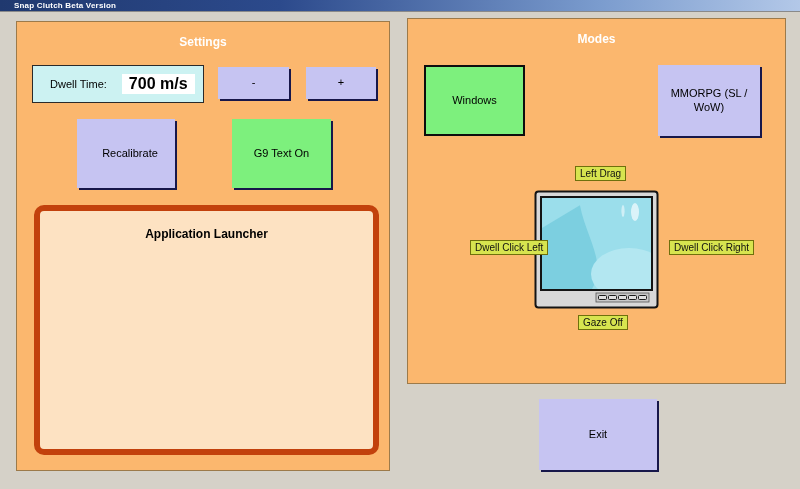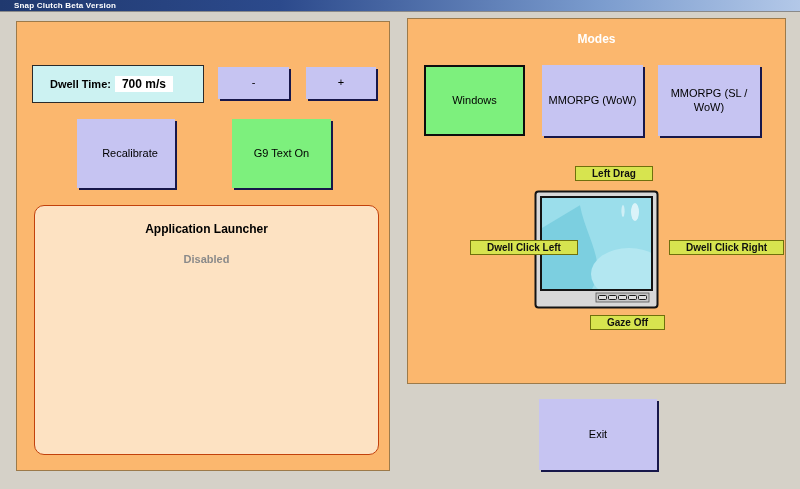--- a/index.html
+++ b/index.html
@@ -48,86 +48,85 @@
   }
   .btn-green { background: #7df07d; }
   .btn-outlined { box-shadow: none; border: 2px solid #0d0d0d; }
 
   
   .dwell-box {
     position: absolute; left: 15px; top: 43px; width: 172px; height: 38px;
     background: #ccf2f2; border: 1px solid #2a2a2a;
     display: flex; align-items: center; padding-left: 17px;
   }
-  .dwell-label { font-size: 11px; font-weight: bold; color: #000; }
+  .dwell-label { font-size: 11px; font-weight: normal; color: #000; }
   .dwell-value {
-    margin-left: 4px; background: #ffffff; font-size: 12px; font-weight: bold;
+    margin-left: 15px; background: #ffffff; font-size: 16px; font-weight: bold;
     color: #000; padding: 1px 7px; white-space: nowrap;
   }
 
   
   .launcher {
     position: absolute; left: 17px; top: 183px; width: 345px; height: 250px;
-    background: #fde2c2; border: 1px solid #c2410c; border-radius: 10px;
+    background: #fde2c2; border: 6px solid #c2410c; border-radius: 10px;
   }
   .launcher-title {
     position: absolute; top: 16px; width: 100%; text-align: center;
     font-size: 12px; font-weight: bold; color: #000;
   }
   .launcher-status {
     position: absolute; top: 47px; width: 100%; text-align: center;
     font-size: 11px; color: #8a8a8a; font-weight: bold;
   }
 
   
   .mode-label {
     position: absolute;
     background: #d7e44f; border: 1px solid #6f700c;
-    font-size: 10px; color: #101010; padding: 0 16px; line-height: 13px;
-    white-space: nowrap; font-weight: bold;
+    font-size: 10px; color: #101010; padding: 0 4px; line-height: 13px;
+    white-space: nowrap; font-weight: normal;
   }
 
   .monitor { position: absolute; left: 126px; top: 171px; width: 125px; height: 119px; }
 
   
   .footer-btn { width: 117px; height: 71px; top: 399px; }
 </style>
 </head>
 <body>
 
 <div id="screen">
 
   <div class="titlebar">
     <span class="title">Snap Clutch Beta Version</span>
   </div>
 
   <div class="panel panel-settings">
+    <div class="panel-header">Settings</div>
 
     <div class="dwell-box">
       <span class="dwell-label">Dwell Time:</span>
       <span class="dwell-value">700 m/s</span>
     </div>
 
     <div class="btn" style="left:201px; top:45px; width:71px; height:32px;">-</div>
     <div class="btn" style="left:289px; top:45px; width:70px; height:32px;">+</div>
 
     <div class="btn" style="left:60px; top:97px; width:98px; height:69px;padding-left:8px;">Recalibrate</div>
     <div class="btn btn-green" style="left:215px; top:97px; width:99px; height:69px;">G9 Text On</div>
 
     <div class="launcher">
       <div class="launcher-title">Application Launcher</div>
-      <div class="launcher-status">Disabled</div>
     </div>
   </div>
 
   <div class="panel panel-modes">
     <div class="panel-header">Modes</div>
 
     <div class="btn btn-green btn-outlined" style="left:16px; top:46px; width:101px; height:71px;">Windows</div>
-    <div class="btn" style="left:134px; top:46px; width:101px; height:71px;">MMORPG (WoW)</div>
     <div class="btn" style="left:250px; top:46px; width:102px; height:71px;">MMORPG (SL / WoW)</div>
 
     <div class="mode-label" style="left:167px; top:147px;">Left Drag</div>
 
     <svg class="monitor" viewBox="0 0 125 119">
       <rect x="1.5" y="1.5" width="122" height="116" rx="3" fill="#d8d8d8" stroke="#141414" stroke-width="2"></rect>
       <rect x="7" y="7" width="111" height="93" fill="#7ccfe0" stroke="#141414" stroke-width="2"></rect>
       <clipPath id="scr">
           <rect x="8" y="8" width="109" height="91"></rect>
         </clipPath>
@@ -143,18 +142,18 @@
         <rect x="64.5" y="105.5" width="8" height="4" rx="1"></rect>
         <rect x="74.5" y="105.5" width="8" height="4" rx="1"></rect>
         <rect x="84.5" y="105.5" width="8" height="4" rx="1"></rect>
         <rect x="94.5" y="105.5" width="8" height="4" rx="1"></rect>
         <rect x="104.5" y="105.5" width="8" height="4" rx="1"></rect>
       </g>
     </svg>
 
     <div class="mode-label" style="left:62px; top:221px;">Dwell Click Left</div>
     <div class="mode-label" style="left:261px; top:221px;">Dwell Click Right</div>
-    <div class="mode-label" style="left:182px; top:296px;">Gaze Off</div>
+    <div class="mode-label" style="left:170px; top:296px;">Gaze Off</div>
   </div>
 
   <div class="btn footer-btn" style="left:539px; width:118px;">Exit</div>
 
 </div>
 
 </body></html>

